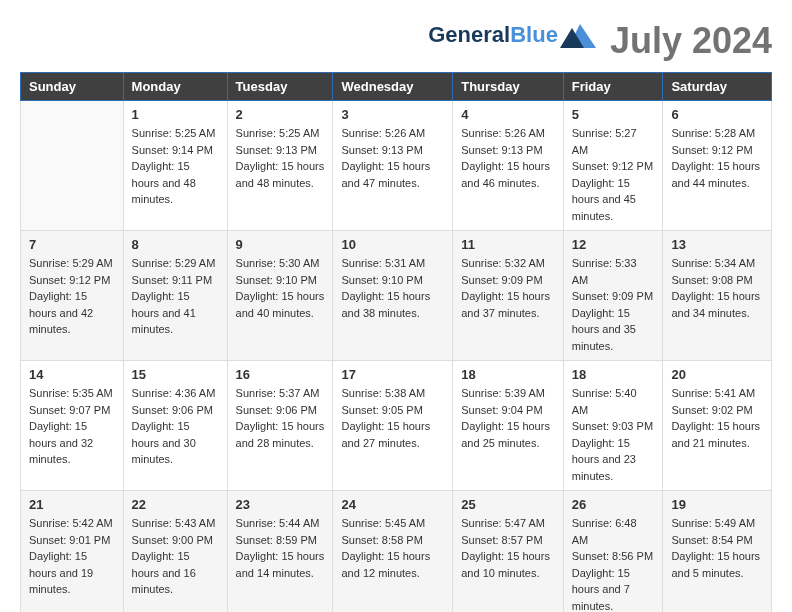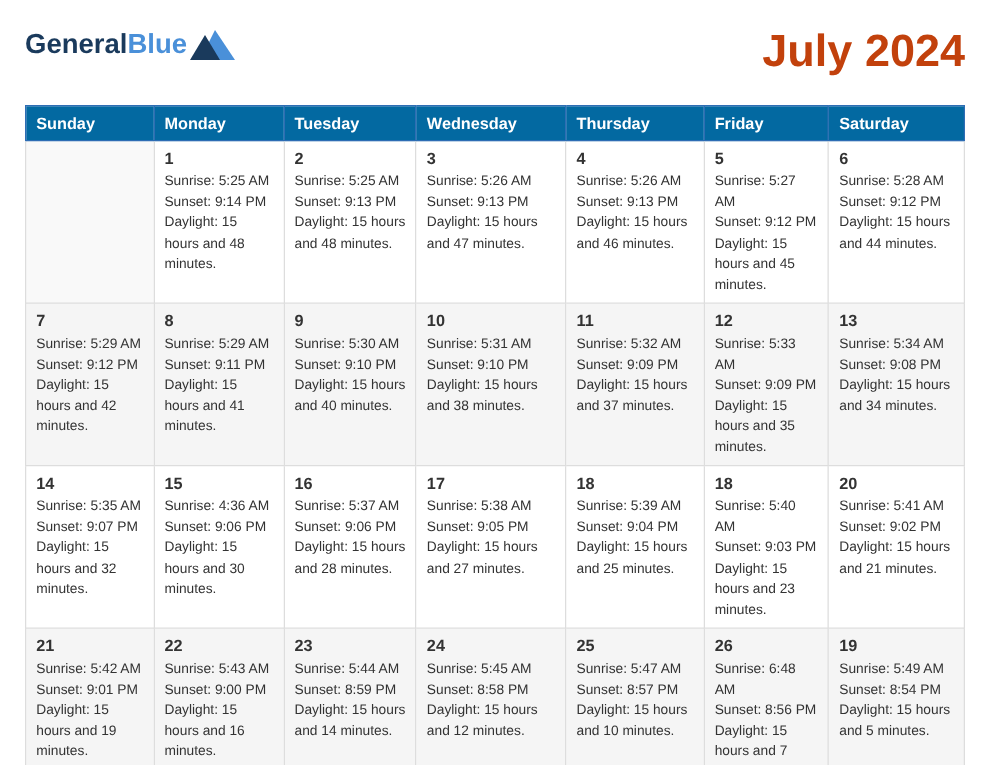--- a/index.html
+++ b/index.html
@@ -5,48 +5,48 @@
     * { box-sizing: border-box; margin: 0; padding: 0; }
     body {
       font-family: Arial, sans-serif;
       background: #fff;
       width: 792px;
       min-height: 612px;
       padding: 20px;
     }
     .header {
       display: flex;
-      justify-content: space-between;
+      justify-content: flex-end;
       align-items: flex-start;
-      margin-bottom: 22px;
+      margin-bottom: 10px;
       gap: 14px;
     }
     .logo {
       display: flex;
       align-items: center;
     }
     .title-area {
       text-align: right;
     }
     .month-year {
       font-size: 36px;
       font-weight: bold;
-      color: #c2410c;
+      color: #737373;
     }
     .location {
       font-size: 16px;
       color: #333;
     }
     table {
       width: 100%;
       border-collapse: collapse;
       font-size: 11px;
     }
     thead tr {
-      background-color: #0369a1;
+      background-color: #404040;
       color: white;
     }
     thead th {
       padding: 6px 8px;
       text-align: left;
       font-size: 13px;
       font-weight: bold;
       border: 1px solid #2e6db4;
     }
     tbody tr {

